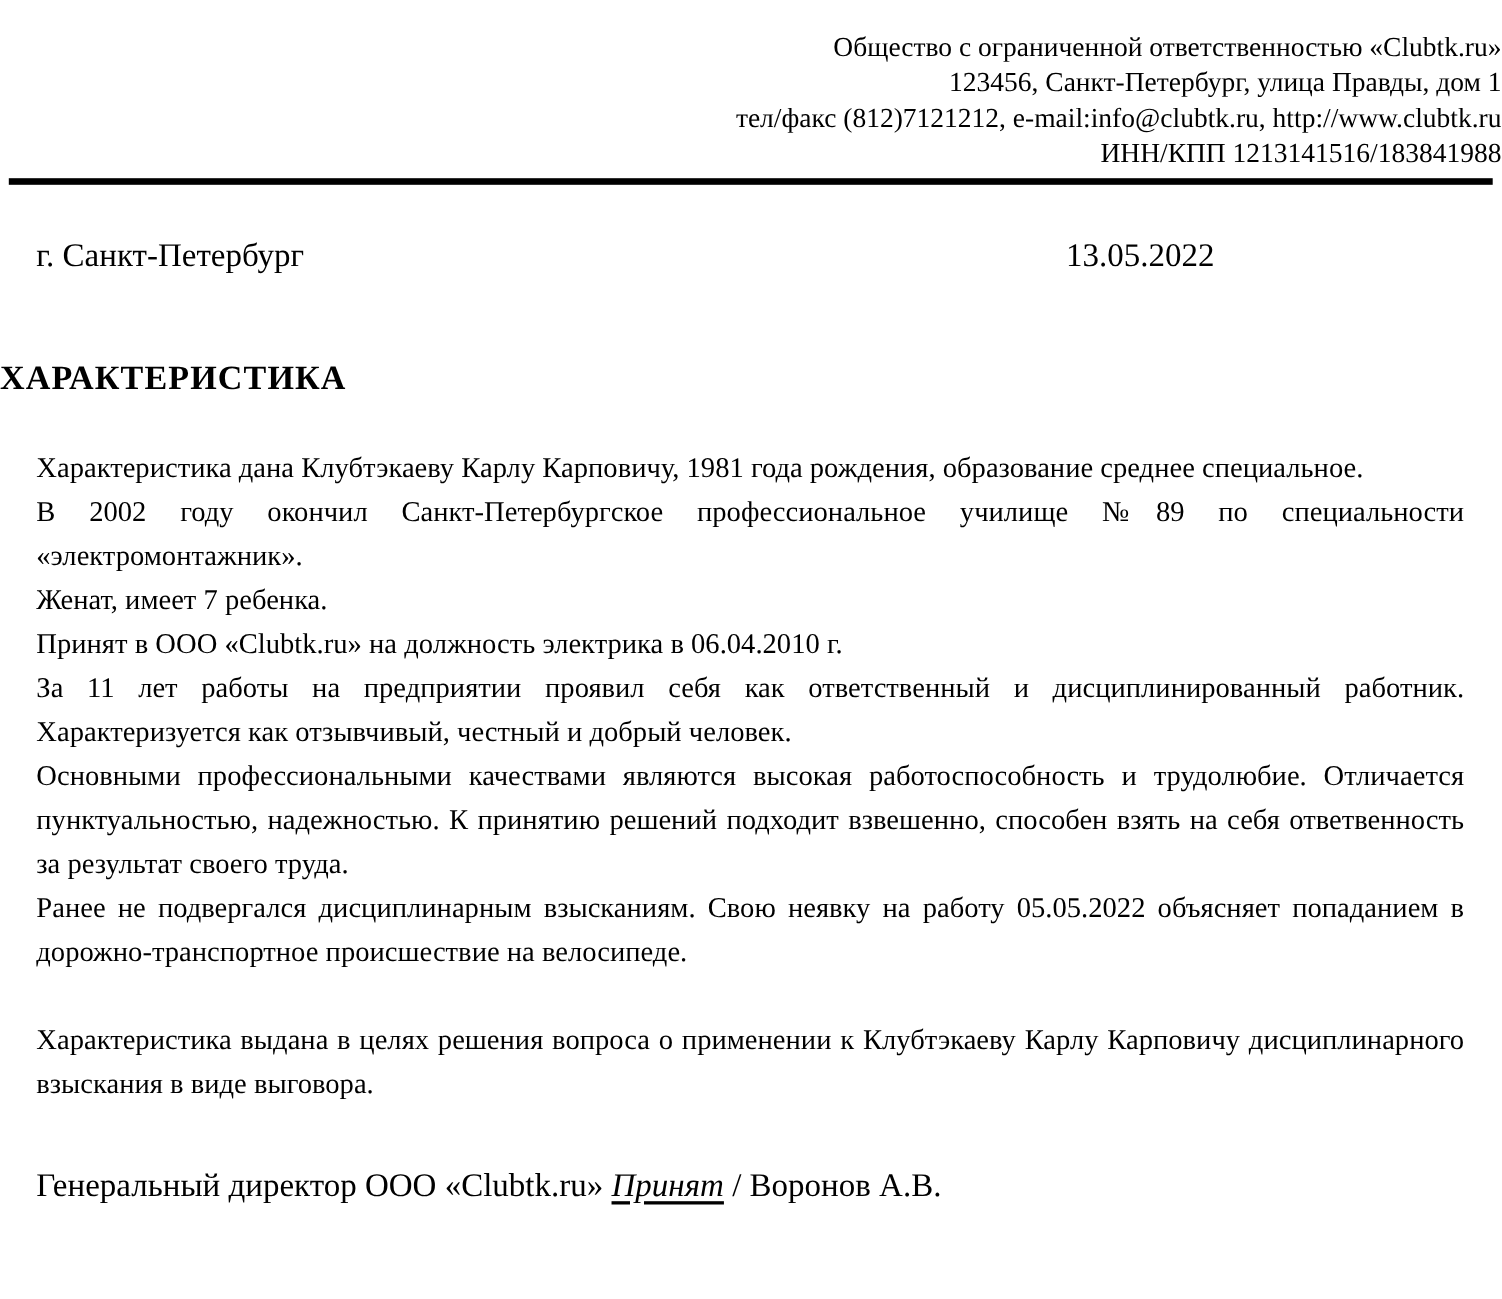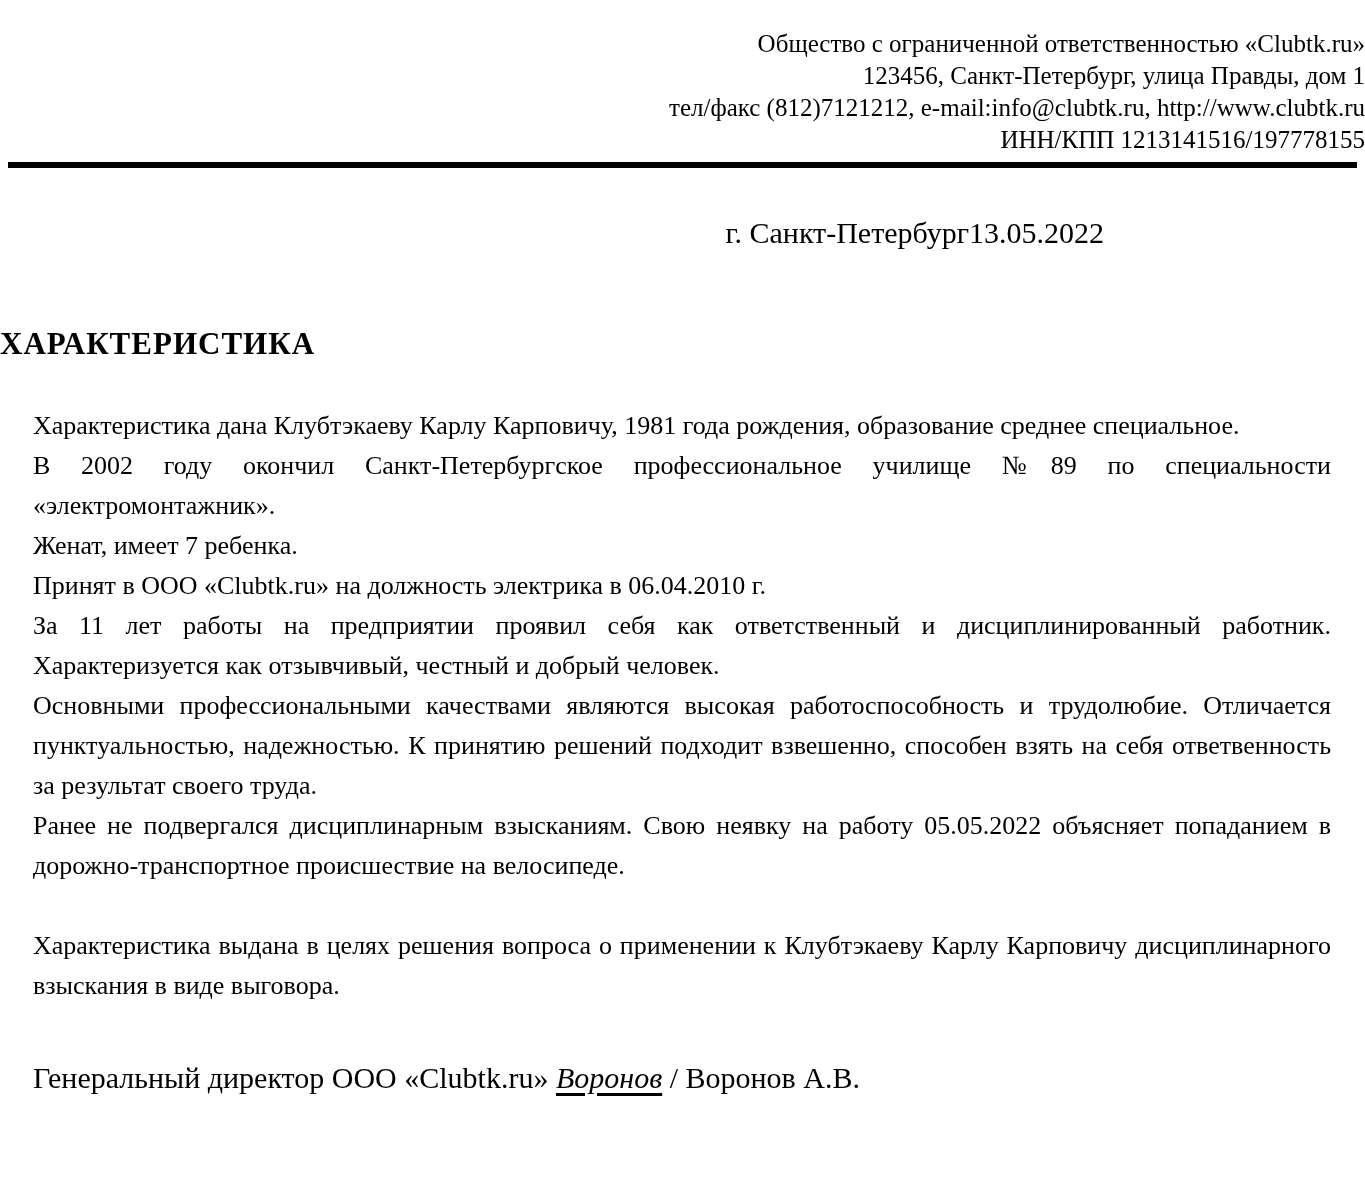--- a/index.html
+++ b/index.html
@@ -25,21 +25,21 @@
     font-size: 25px;
     line-height: 32px;
   }
   .rule {
     height: 6px;
     background: #000000;
     margin: 6px 8px 0 8px;
   }
   .meta-row {
     display: flex;
-    justify-content: flex-end;
+    justify-content: space-between;
     margin: 48px 33px 0 33px;
     padding-right: 228px;
     font-size: 30px;
     line-height: 34px;
   }
   .doc-title {
     margin: 76px 0 0 0;
     font-size: 31px;
     font-weight: bold;
     letter-spacing: 1px;
@@ -70,21 +70,21 @@
 </style>
 </head>
 <body>
 
 <div class="page">
 
   <header class="org-header">
     <div>Общество с ограниченной ответственностью «Clubtk.ru»</div>
     <div>123456, Санкт-Петербург, улица Правды, дом 1</div>
     <div>тел/факс (812)7121212, e-mail:info@clubtk.ru, http://www.clubtk.ru</div>
-    <div>ИНН/КПП 1213141516/197778155</div>
+    <div>ИНН/КПП 1213141516/183841988</div>
   </header>
 
   <div class="rule"></div>
 
   <div class="meta-row">
     <span>г. Санкт-Петербург</span>
     <span>13.05.2022</span>
   </div>
 
   <h1 class="doc-title">ХАРАКТЕРИСТИКА</h1>
@@ -96,17 +96,17 @@
     <p>Принят в ООО «Clubtk.ru» на должность электрика в 06.04.2010 г.</p>
     <p>За 11 лет работы на предприятии проявил себя как ответственный и дисциплинированный работник. Характеризуется как отзывчивый, честный и добрый человек.</p>
     <p>Основными профессиональными качествами являются высокая работоспособность и трудолюбие. Отличается пунктуальностью, надежностью. К принятию решений подходит взвешенно, способен взять на себя ответвенность за результат своего труда.</p>
     <p>Ранее не подвергался дисциплинарным взысканиям. Свою неявку на работу 05.05.2022 объясняет попаданием в дорожно-транспортное происшествие на велосипеде.</p>
     <div class="line-spacer"></div>
     <p>Характеристика выдана в целях решения вопроса о применении к Клубтэкаеву Карлу Карповичу дисциплинарного взыскания в виде выговора.</p>
   </main>
 
   <div class="sig-row">
     <span>Генеральный директор ООО «Clubtk.ru» </span>
-    <span class="sig-script">Воронов</span>
+    <span class="sig-script">Принят</span>
     <span> / Воронов А.В.</span>
   </div>
 
 </div>
 
 </body></html>

